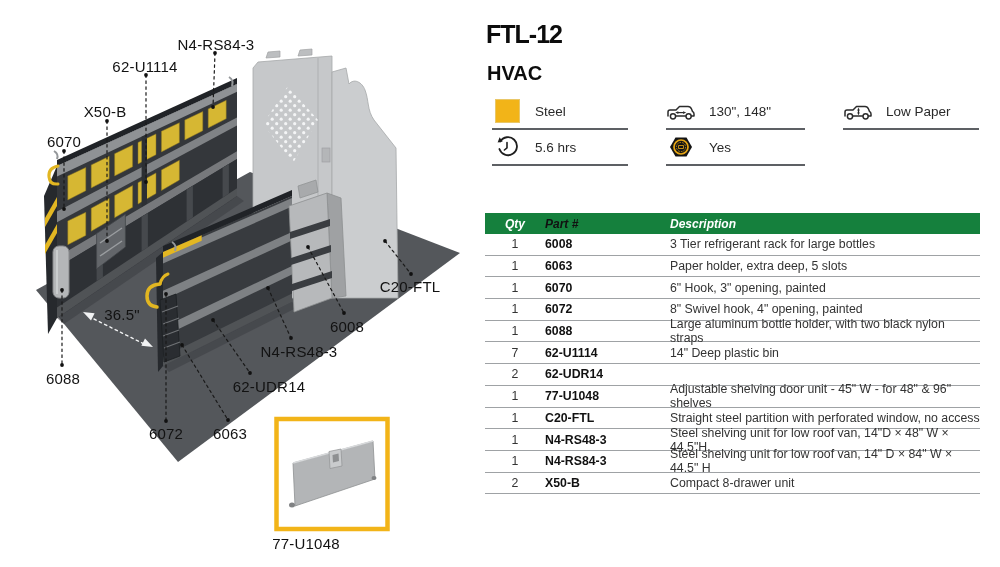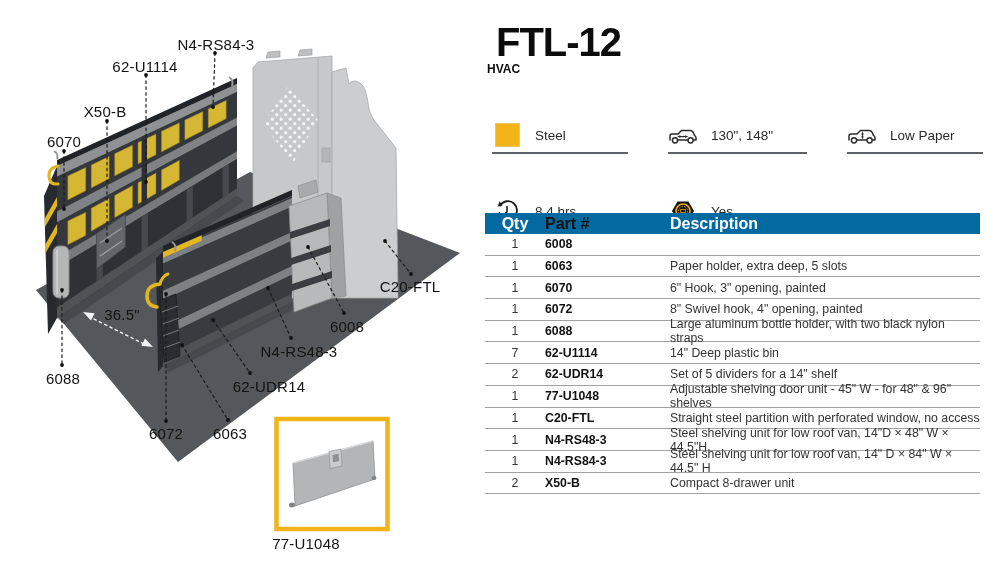--- a/index.html
+++ b/index.html
@@ -9,36 +9,36 @@
   }
   
   #diagram-wrap{position:absolute;left:0;top:0;width:480px;height:567px;}
   #diagram-wrap svg{position:absolute;left:0;top:0;}
   .dlabel{
     position:absolute;font-size:15px;color:#121212;white-space:nowrap;
     transform:translateX(-50%);letter-spacing:.2px;
   }
   
   #right{position:absolute;left:485px;top:0;width:505px;height:567px;}
-  #title{position:absolute;left:1px;top:22px;font-size:40px;font-weight:bold;
-         letter-spacing:-1px;color:#0c0c0c;line-height:1;margin-left:10px;}
-  #subtitle{position:absolute;left:2px;top:62px;font-size:12px;font-weight:bold;color:#0c0c0c;}
+  #title{position:absolute;left:1px;top:22px;font-size:25px;font-weight:bold;
+         letter-spacing:-1px;color:#0c0c0c;line-height:1;}
+  #subtitle{position:absolute;left:2px;top:62px;font-size:20px;font-weight:bold;color:#0c0c0c;}
   #specs{
-    position:absolute;left:7px;top:118px;width:487px;
-    display:grid;grid-template-columns:136px 139px 136px;column-gap:38px;gap:40px;
+    position:absolute;left:7px;top:94px;width:487px;
+    display:grid;grid-template-columns:136px 139px 136px;column-gap:38px;
   }
   .spec-cell{
     height:34px;display:flex;align-items:center;gap:13px;
     border-bottom:2px solid #5d6064;font-size:13.5px;color:#2a2a2a;
   }
   .spec-ico{width:30px;display:flex;justify-content:center;align-items:center;flex:0 0 30px;}
   
   #table{position:absolute;left:0;top:213px;width:495px;font-size:12.3px;}
-  .t-head{display:flex;align-items:center;background:#0369a1;color:#ffffff;
-          height:21px;font-weight:bold;font-size:16px;}
+  .t-head{display:flex;align-items:center;background:#15803d;color:#ffffff;
+          height:21px;font-weight:bold;font-size:12px;font-style:italic;}
   .t-row{display:flex;align-items:center;height:21.7px;box-sizing:border-box;
          border-bottom:1.5px solid #9fa2a5;color:#333;}
   .c-qty{width:60px;text-align:center;flex:0 0 60px;}
   .c-part{width:77px;flex:0 0 77px;font-weight:bold;color:#111;}
   .c-desc{flex:1;margin-left:48px;}
 </style>
 </head>
 <body>
 
 <div id="diagram-wrap">
@@ -279,21 +279,21 @@
 
 
     <div class="spec-cell">
       <span class="spec-ico">
         <svg width="26" height="26" viewBox="0 0 26 26">
           <path d="M6.2,7.6 A9,9 0 1 1 5.4,15" fill="none" stroke="#1e1e1e" stroke-width="1.8" stroke-linecap="round"></path>
           <polygon points="3.6,8.6 8.6,7.4 5.6,3.2" fill="#1e1e1e"></polygon>
           <path d="M13,13.8 L13,8.6 M13,13.8 L10.4,16" fill="none" stroke="#1e1e1e" stroke-width="1.6" stroke-linecap="round"></path>
         </svg>
       </span>
-      <span>8.4 hrs</span>
+      <span>5.6 hrs</span>
     </div>
 
     <div class="spec-cell">
       <span class="spec-ico">
         <svg width="26" height="26" viewBox="0 0 26 26">
           <polygon points="7.5,3.5 18.5,3.5 24,13 18.5,22.5 7.5,22.5 2,13" fill="#141414"></polygon>
           <circle cx="13" cy="13" r="7" fill="#141414" stroke="#E7A614" stroke-width="1.7"></circle>
           <circle cx="13" cy="13" r="4.6" fill="none" stroke="#E7A614" stroke-width="0.8" stroke-dasharray="1.6 1.2"></circle>
           <rect x="10.6" y="11.6" width="4.8" height="2.8" fill="none" stroke="#E7A614" stroke-width="0.8"></rect>
         </svg>
@@ -305,20 +305,21 @@
   <div id="table">
     <div class="t-head">
       <div class="c-qty">Qty</div>
       <div class="c-part">Part #</div>
       <div class="c-desc">Description</div>
     </div>
 
       <div class="t-row">
         <div class="c-qty">1</div>
         <div class="c-part">6008</div>
+        <div class="c-desc">3 Tier refrigerant rack for large bottles</div>
       </div>
 
       <div class="t-row">
         <div class="c-qty">1</div>
         <div class="c-part">6063</div>
         <div class="c-desc">Paper holder, extra deep, 5 slots</div>
       </div>
 
       <div class="t-row">
         <div class="c-qty">1</div>
@@ -340,21 +341,20 @@
 
       <div class="t-row">
         <div class="c-qty">7</div>
         <div class="c-part">62-U1114</div>
         <div class="c-desc">14" Deep plastic bin</div>
       </div>
 
       <div class="t-row">
         <div class="c-qty">2</div>
         <div class="c-part">62-UDR14</div>
-        <div class="c-desc">Set of 5 dividers for a 14" shelf</div>
       </div>
 
       <div class="t-row">
         <div class="c-qty">1</div>
         <div class="c-part">77-U1048</div>
         <div class="c-desc">Adjustable shelving door unit - 45" W - for 48" &amp; 96" shelves</div>
       </div>
 
       <div class="t-row">
         <div class="c-qty">1</div>

